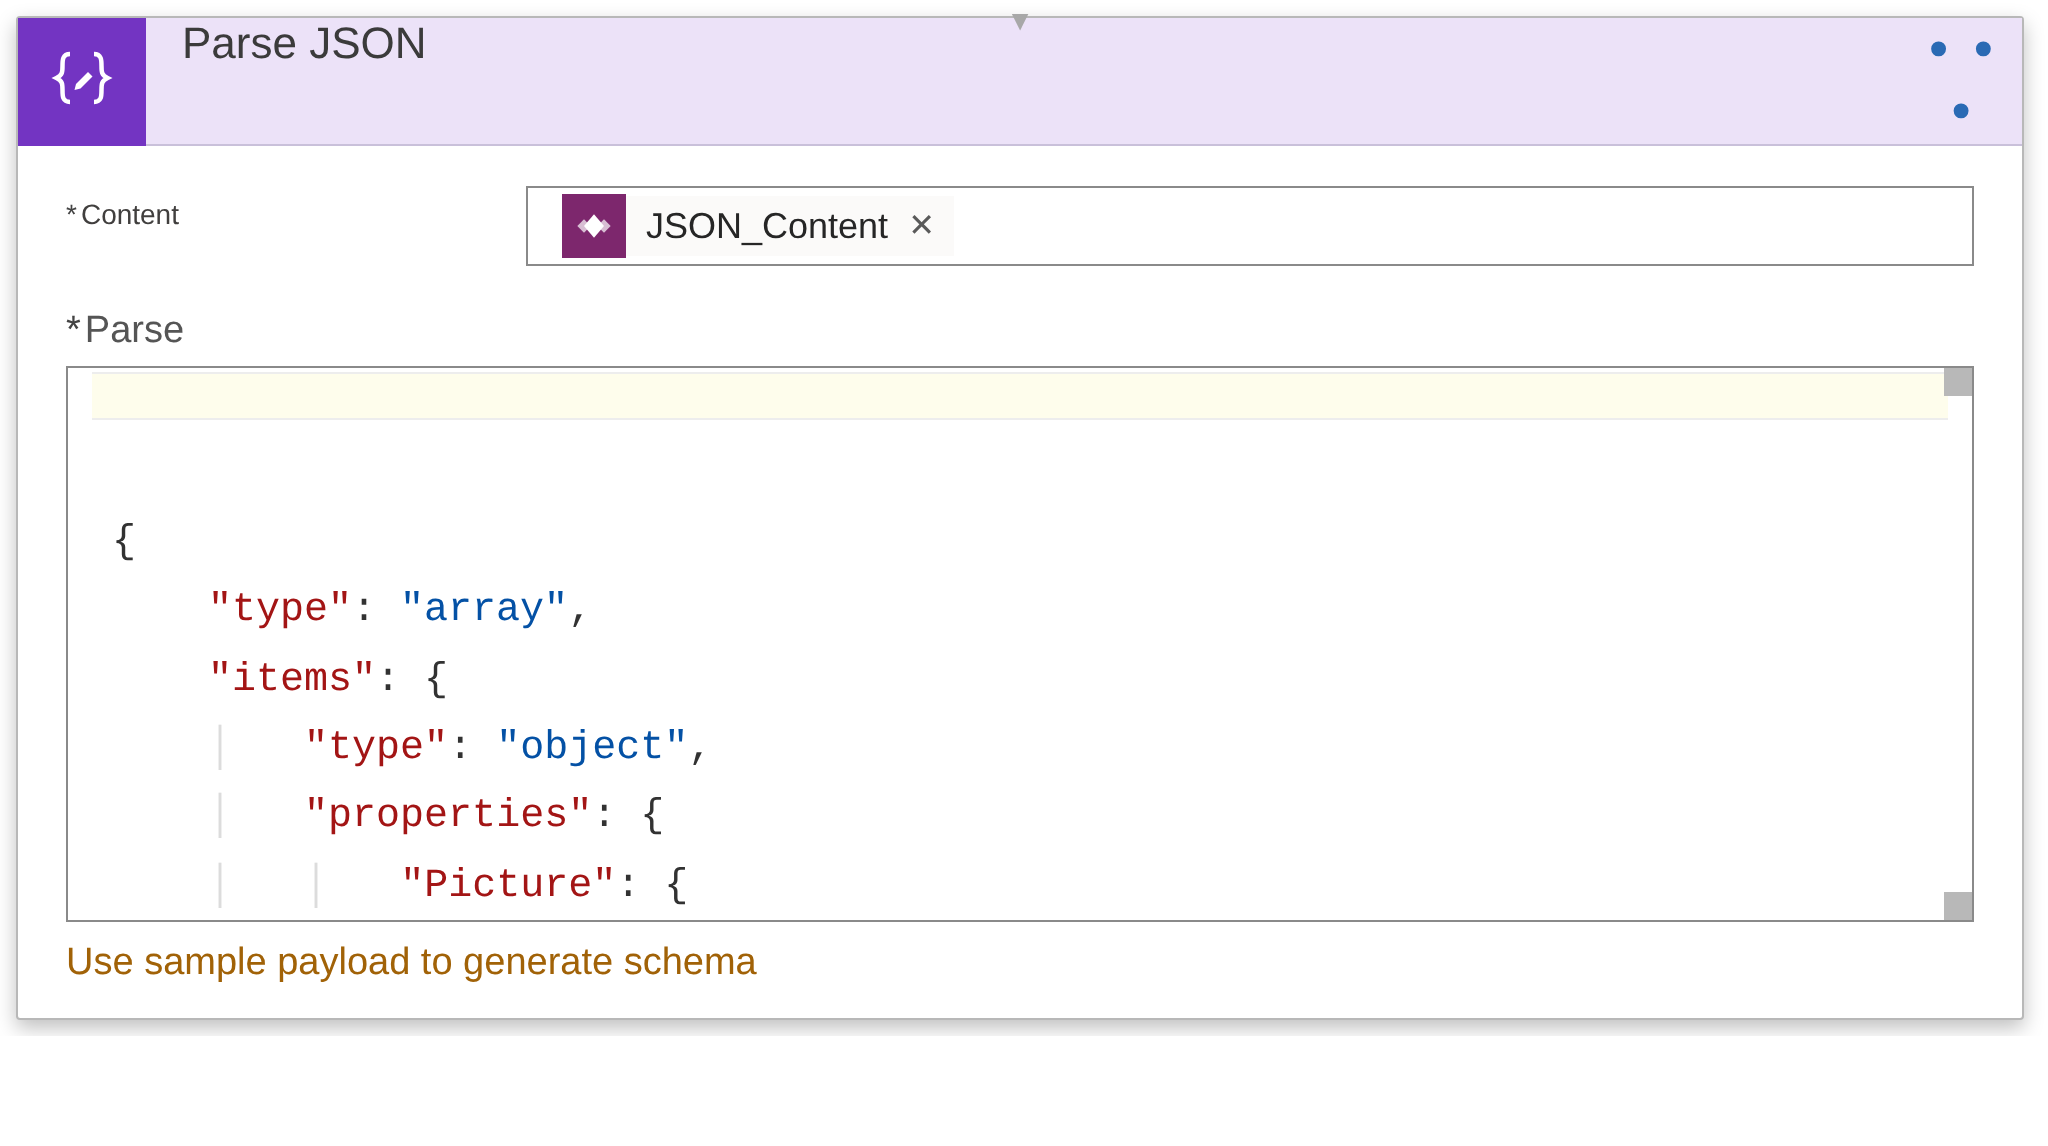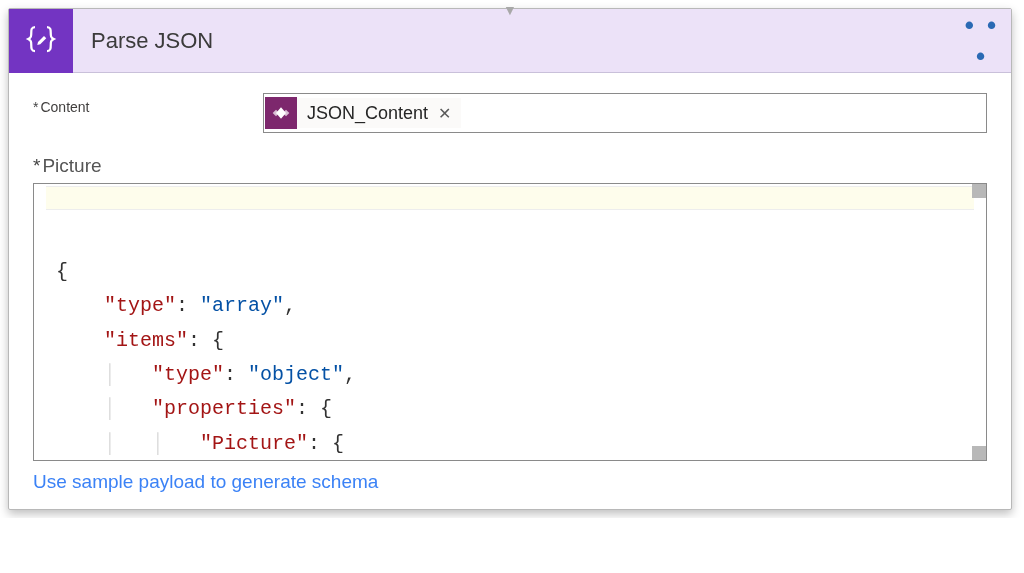--- a/index.html
+++ b/index.html
@@ -22,21 +22,21 @@
     top: -6px;
     left: 50%;
     transform: translateX(-50%);
     color: #a8a8a8;
     font-size: 14px;
     line-height: 1;
   }
   
   .header {
     display: flex;
-    align-items: center;
+    align-items: flex-start;
     background: #ece2f8;
     border-bottom: 1px solid #c9c0da;
     height: 64px;
   }
   .icon-tile {
     width: 64px;
     height: 64px;
     background: #7334c2;
     display: flex;
     align-items: center;
@@ -77,21 +77,21 @@
     padding-top: 6px;
   }
   .req { color: #413f3e; }
   .asterisk { color: #444; margin-right: 2px; }
   .content-box {
     flex: 1;
     border: 1px solid #8a8a8a;
     min-height: 40px;
     display: flex;
     align-items: flex-end;
-    padding: 3px 0;
+    padding: 3px 16px;
     background: #fff;
   }
   .chip {
     display: inline-flex;
     align-items: center;
     background: #fbfaf9;
     border: 1px solid #fff;
     height: 32px;
     padding-right: 10px;
   }
@@ -167,21 +167,21 @@
     width: 14px; height: 14px;
     background: #b8b8b8;
   }
   .scroll-thumb-bot {
     position: absolute;
     bottom: 0; right: 0;
     width: 14px; height: 14px;
     background: #b8b8b8;
   }
   .link {
-    color: #3b82f6;
+    color: #a16207;
     font-size: 19px;
     margin-top: 10px;
     display: inline-block;
     cursor: pointer;
   }
   
   .indent-guide {
     color: #dcdcdc;
   }
 </style>
@@ -221,21 +221,21 @@
               <path d="M14 12 L18 8 L22 12 L18 16 Z" fill="#ffffff" opacity="0.7"></path>
             </svg>
           </span>
           <span class="chip-label">JSON_Content</span>
           <span class="chip-x">✕</span>
         </span>
       </div>
     </div>
 
     <div>
-      <div class="schema-label req"><span class="asterisk">*</span><span>Picture</span></div>
+      <div class="schema-label req"><span class="asterisk">*</span><span>Parse</span></div>
       <div class="code-editor">
         <div class="hl-line"></div>
         <div class="code-inner">
           <div class="code-text" id="code-text"><span class="line"><span class="tok-punc">{</span></span><span class="line">    <span class="tok-punc"></span><span class="tok-key">"type"</span><span class="tok-punc">: </span><span class="tok-str">"array"</span><span class="tok-punc">,</span></span><span class="line">    <span class="tok-punc"></span><span class="tok-key">"items"</span><span class="tok-punc">: {</span></span><span class="line">    <span class="indent-guide">│</span>   <span class="tok-punc"></span><span class="tok-key">"type"</span><span class="tok-punc">: </span><span class="tok-str">"object"</span><span class="tok-punc">,</span></span><span class="line">    <span class="indent-guide">│</span>   <span class="tok-punc"></span><span class="tok-key">"properties"</span><span class="tok-punc">: {</span></span><span class="line">    <span class="indent-guide">│</span>   <span class="indent-guide">│</span>   <span class="tok-punc"></span><span class="tok-key">"Picture"</span><span class="tok-punc">: {</span></span></div>
         </div>
         <div class="scroll-track">
           <div class="scroll-thumb-top"></div>
           <div class="scroll-thumb-bot"></div>
         </div>
       </div>

